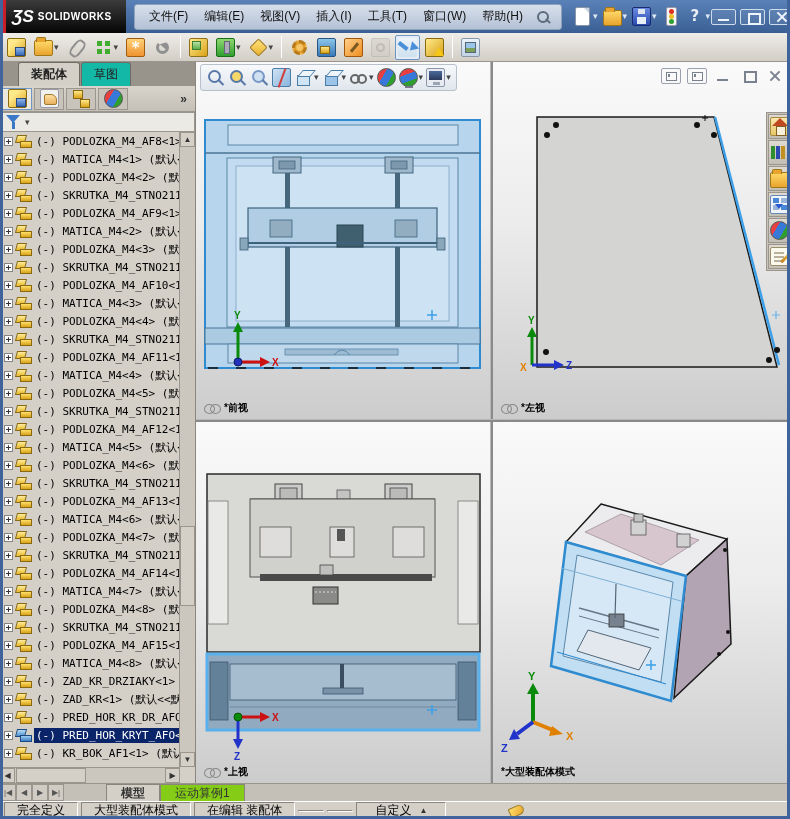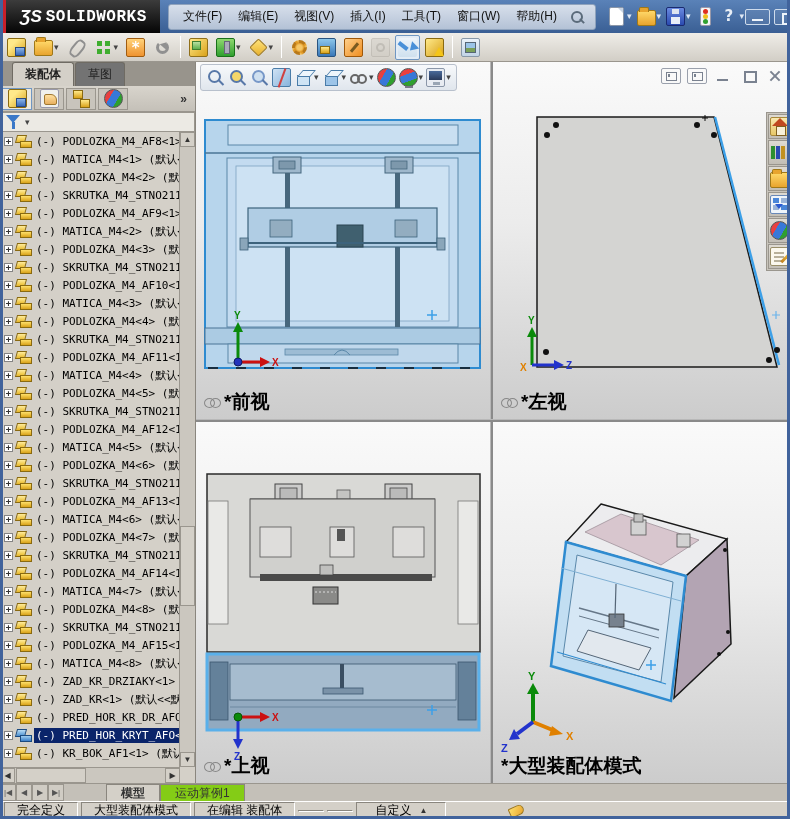--- a/index.html
+++ b/index.html
@@ -3,25 +3,25 @@
 <meta charset="utf-8">
 <style>
   html,body{margin:0;padding:0;background:#888;}
   *{box-sizing:border-box;}
   #window{position:relative;width:790px;height:819px;overflow:hidden;
     font-family:"Liberation Sans","DejaVu Sans",sans-serif;font-size:12px;
     background:#d4d0c8;border-left:3px solid #41639c;border-right:3px solid #41639c;border-bottom:3px solid #41639c;}
   
   #titlebar{position:absolute;left:-3px;top:0;width:790px;height:33px;
     background:linear-gradient(#5a82b8,#3a5f94);display:flex;align-items:center;}
-  #logo-block{position:relative;width:160px;height:33px;background:linear-gradient(#3c3c3c,#050505);
-    display:flex;align-items:center;padding-left:20px;flex:none;}
+  #logo-block{position:relative;width:126px;height:33px;background:linear-gradient(#3c3c3c,#050505);
+    display:flex;align-items:center;padding-left:12px;flex:none;}
   #logo-block::before{content:"";position:absolute;left:0;top:0;width:6px;height:33px;background:#c8202a;}
   .logo-mark{color:#fff;font-weight:bold;font-style:italic;font-size:17px;margin-right:4px;}
-  .logo-text{color:#fff;font-weight:bold;font-size:16px;letter-spacing:.5px;font-family:Liberation Mono, monospace;}
+  .logo-text{color:#fff;font-weight:bold;font-size:10px;letter-spacing:.5px;}
   #menu-strip{height:26px;margin-left:8px;display:flex;align-items:center;padding:0 6px;
     background:linear-gradient(#d7dfeb,#b4c2d6);border-radius:3px;border:1px solid #8fa3bd;}
   .menu-item{padding:0 8px;color:#111;cursor:default;white-space:nowrap;}
   .search-glyph{position:relative;width:16px;height:16px;margin:0 4px;}
   .search-glyph::before{content:"";position:absolute;left:2px;top:2px;width:8px;height:8px;border:2px solid #5a6a7a;border-radius:50%;}
   .search-glyph::after{content:"";position:absolute;right:2px;bottom:1px;width:2px;height:6px;background:#5a6a7a;transform:rotate(-45deg);}
   #quick-icons{display:flex;align-items:center;gap:3px;margin-left:10px;}
   .qbtn{display:flex;align-items:center;gap:1px;padding:1px;}
   .caret{font-size:9px;color:#dfe8f4;line-height:1;}
   .tb-caret{font-size:9px;color:#444;line-height:1;}
@@ -108,22 +108,22 @@
   .k-docpen::after{content:"";position:absolute;right:1px;bottom:1px;width:3px;height:12px;background:linear-gradient(#f0c040,#c08020);transform:rotate(45deg);}
   .k-prop{background:#f0f0ec;border:1px solid #99a;}
   .k-prop::after{content:"";position:absolute;left:3px;top:4px;width:11px;height:9px;background:linear-gradient(#ffe0a0,#e8b060);border:1px solid #a07830;border-radius:2px 6px 2px 2px;}
   .k-config::before{content:"";position:absolute;left:1px;top:1px;width:8px;height:7px;background:linear-gradient(#ffe98a,#d9a21a);border:1px solid #8a6a10;}
   .k-config::after{content:"";position:absolute;left:8px;top:10px;width:8px;height:7px;background:linear-gradient(#ffe98a,#d9a21a);border:1px solid #8a6a10;}
   .k-tag{background:linear-gradient(135deg,#ffe06a,#e8a42e);border:1px solid #a07818;border-radius:2px 8px 8px 2px;width:15px;height:10px;margin:4px 2px;transform:rotate(-25deg);}
   .k-funnel::before{content:"";position:absolute;left:2px;top:2px;border-left:7px solid transparent;border-right:7px solid transparent;border-top:8px solid #3a78c8;}
   .k-funnel::after{content:"";position:absolute;left:8px;top:9px;width:3px;height:7px;background:#3a78c8;}
   
   #left-panel{position:absolute;left:-3px;top:62px;width:196px;height:721px;background:#d4d0c8;border-right:1px solid #8a867e;}
-  #panel-tabs{position:absolute;left:0;top:0;width:100%;height:24px;background:#98948c;display:flex;align-items:flex-end;padding-left:12px;gap:1px;}
-  .ptab{padding:3px 12px;border:1px solid #6f6b63;border-bottom:none;border-radius:3px 3px 0 0;background:#737373;color:#222;}
+  #panel-tabs{position:absolute;left:0;top:0;width:100%;height:24px;background:#98948c;display:flex;align-items:flex-end;padding-left:18px;gap:1px;}
+  .ptab{padding:3px 12px;border:1px solid #6f6b63;border-bottom:none;border-radius:3px 3px 0 0;background:#14b8a6;color:#222;}
   .ptab.active{background:#d4d0c8;font-weight:bold;}
   #mgr-row{position:absolute;left:0;top:24px;width:100%;height:26px;background:linear-gradient(#d8d4cc,#c4c0b8);border-bottom:1px solid #9a968e;display:flex;align-items:center;padding:0 2px;gap:2px;}
   .mgr-btn{width:30px;height:22px;display:flex;align-items:center;justify-content:center;border:1px solid #9a968e;background:#c8c4bc;}
   .mgr-btn.active{background:#ece8de;border:1px solid #6f96c2;}
   #mgr-chevron{margin-left:auto;margin-right:6px;color:#333;font-weight:bold;}
   #filter-row{position:absolute;left:0;top:50px;width:100%;height:20px;background:#eceae4;border:1px solid #9a968e;display:flex;align-items:center;padding:0 3px;gap:2px;}
   #tree-wrap{position:absolute;left:0;top:70px;width:100%;bottom:16px;background:#d4d0c8;overflow:hidden;}
   #tree{position:absolute;left:0;top:0;right:16px;bottom:0;overflow:hidden;}
   .tree-row{display:flex;align-items:center;height:18px;gap:3px;padding-left:4px;white-space:nowrap;overflow:hidden;
     font-family:"DejaVu Sans Mono","Liberation Mono",monospace;font-size:11px;color:#000;}
@@ -143,21 +143,21 @@
   #hscroll .sbtn{top:0;}
   
   #graphics{position:absolute;left:193px;top:62px;width:597px;height:721px;background:#bdbdbd;}
   .viewport{position:absolute;background:linear-gradient(180deg,#fafafa 0%,#ececec 45%,#cccccc 100%);overflow:hidden;}
   #vp-front{left:0;top:0;width:294px;height:357px;}
   #vp-left{left:297px;top:0;width:300px;height:357px;}
   #vp-top{left:0;top:360px;width:294px;height:361px;}
   #vp-iso{left:297px;top:360px;width:300px;height:361px;}
   .vsplit{position:absolute;left:294px;top:0;width:3px;height:721px;background:#8a8a8a;border-left:1px solid #b8b8b8;}
   .hsplit{position:absolute;left:0;top:357px;width:597px;height:3px;background:#8a8a8a;border-top:1px solid #b8b8b8;}
-  .vp-label{position:absolute;left:8px;bottom:4px;display:flex;align-items:center;gap:4px;font-weight:bold;font-size:19px;color:#000;}
+  .vp-label{position:absolute;left:8px;bottom:4px;display:flex;align-items:center;gap:4px;font-weight:bold;font-size:10px;color:#000;}
   .vp-svg{position:absolute;left:0;top:0;}
   
   #headsup{position:absolute;left:4px;top:2px;height:27px;display:flex;align-items:center;gap:3px;padding:2px 5px;
     background:linear-gradient(#f7f9fb,#e0e6ed);border:1px solid #b8c0cc;border-radius:3px;}
   .hu-btn{display:flex;align-items:center;gap:1px;}
   
   #doc-controls{position:absolute;right:8px;top:6px;display:flex;gap:6px;}
   .dwbtn{width:20px;height:16px;border:1px solid #9aa0ac;border-radius:2px;position:relative;color:#7a8290;background:transparent;}
   .dwbtn.pane::after{content:"";position:absolute;left:4px;top:3px;width:9px;height:7px;border:1px solid #7a8290;}
   .dwbtn.pane::before{content:"";position:absolute;left:6px;top:5px;width:2px;height:3px;background:#7a8290;}

